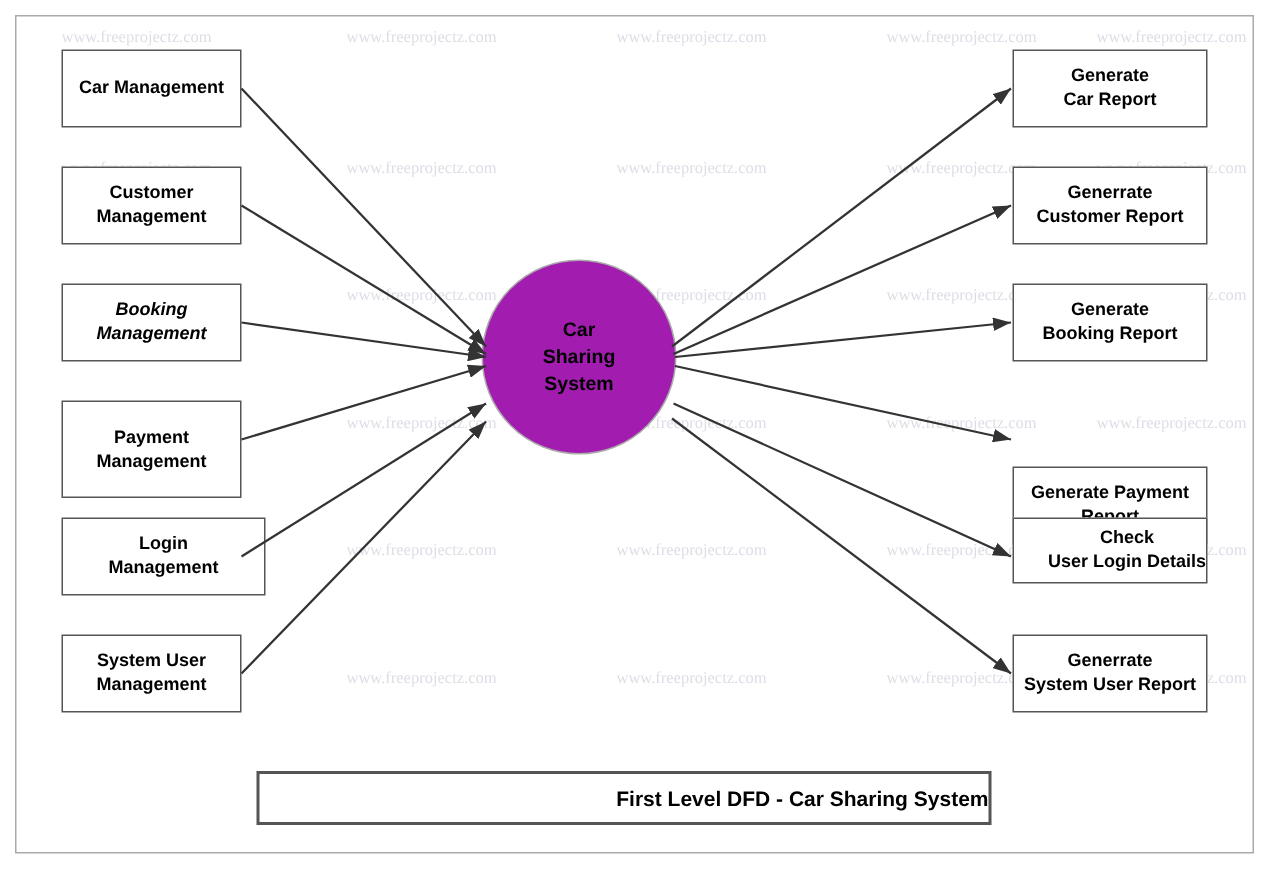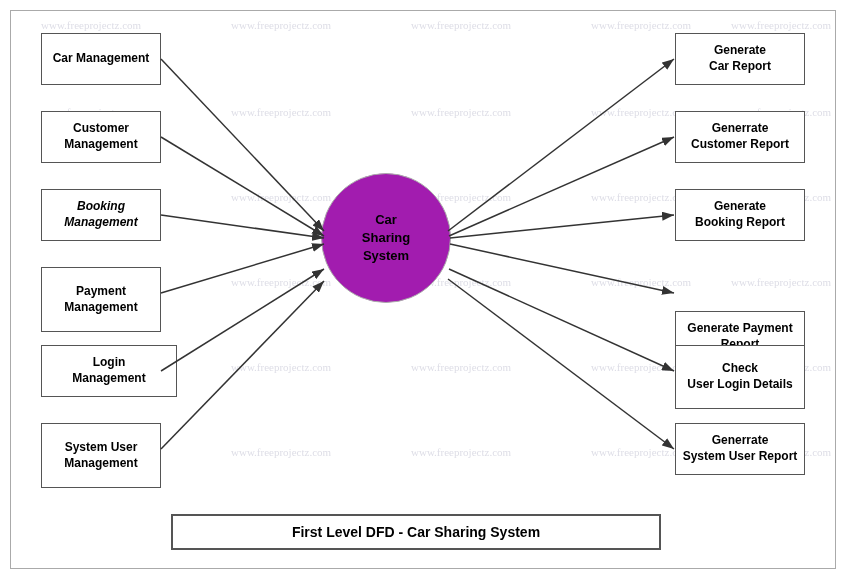--- a/index.html
+++ b/index.html
@@ -73,21 +73,21 @@
     
     .caption-box {
       position: absolute;
       border: 2px solid #555;
       background: #fff;
       text-align: center;
       font-size: 14px;
       font-weight: bold;
       display: flex;
       align-items: center;
-      justify-content: center;
+      justify-content: flex-end;
     }
   </style>
 </head>
 <body>
 
 <div class="diagram-container">
 
   <span class="watermark" style="top:8px;left:30px;">www.freeprojectz.com</span>
   <span class="watermark" style="top:8px;left:220px;">www.freeprojectz.com</span>
   <span class="watermark" style="top:8px;left:400px;">www.freeprojectz.com</span>
@@ -138,42 +138,42 @@
   </div>
 
   <div class="box" style="left:30px; top:256px; width:120px; height:65px;">
     <span>Payment<br>Management</span>
   </div>
 
   <div class="box" style="left:30px; top:334px; width:136px; height:52px;">
     <span>Login<br>Management</span>
   </div>
 
-  <div class="box" style="left:30px; top:412px; width:120px; height:65px;">
+  <div class="box" style="left:30px; top:412px; width:120px; height:52px;">
     <span>System User<br>Management</span>
   </div>
 
   <div class="box" style="right:30px; top:22px; width:130px; height:52px;">
     <span>Generate<br>Car Report</span>
   </div>
 
   <div class="box" style="right:30px; top:100px; width:130px; height:52px;">
     <span>Generrate<br>Customer Report</span>
   </div>
 
   <div class="box" style="right:30px; top:178px; width:130px; height:52px;">
     <span>Generate<br>Booking Report</span>
   </div>
 
   <div class="box" style="right:30px; top:256px; width:130px; height:52px;margin-top:44px;">
     <span>Generate
 Payment Report</span>
   </div>
 
-  <div class="box" style="right:30px; top:334px; width:130px; height:64px;">
+  <div class="box" style="right:30px; top:334px; width:130px; height:44px;justify-content:flex-end;">
     <span>Check<br>User Login Details</span>
   </div>
 
   <div class="box" style="right:30px; top:412px; width:130px; height:52px;">
     <span>Generrate<br>System User Report</span>
   </div>
 
   <div class="center-circle" style="left:310px; top:162px; width:130px; height:130px;">
     <span>Car<br>Sharing<br>System</span>
   </div>

